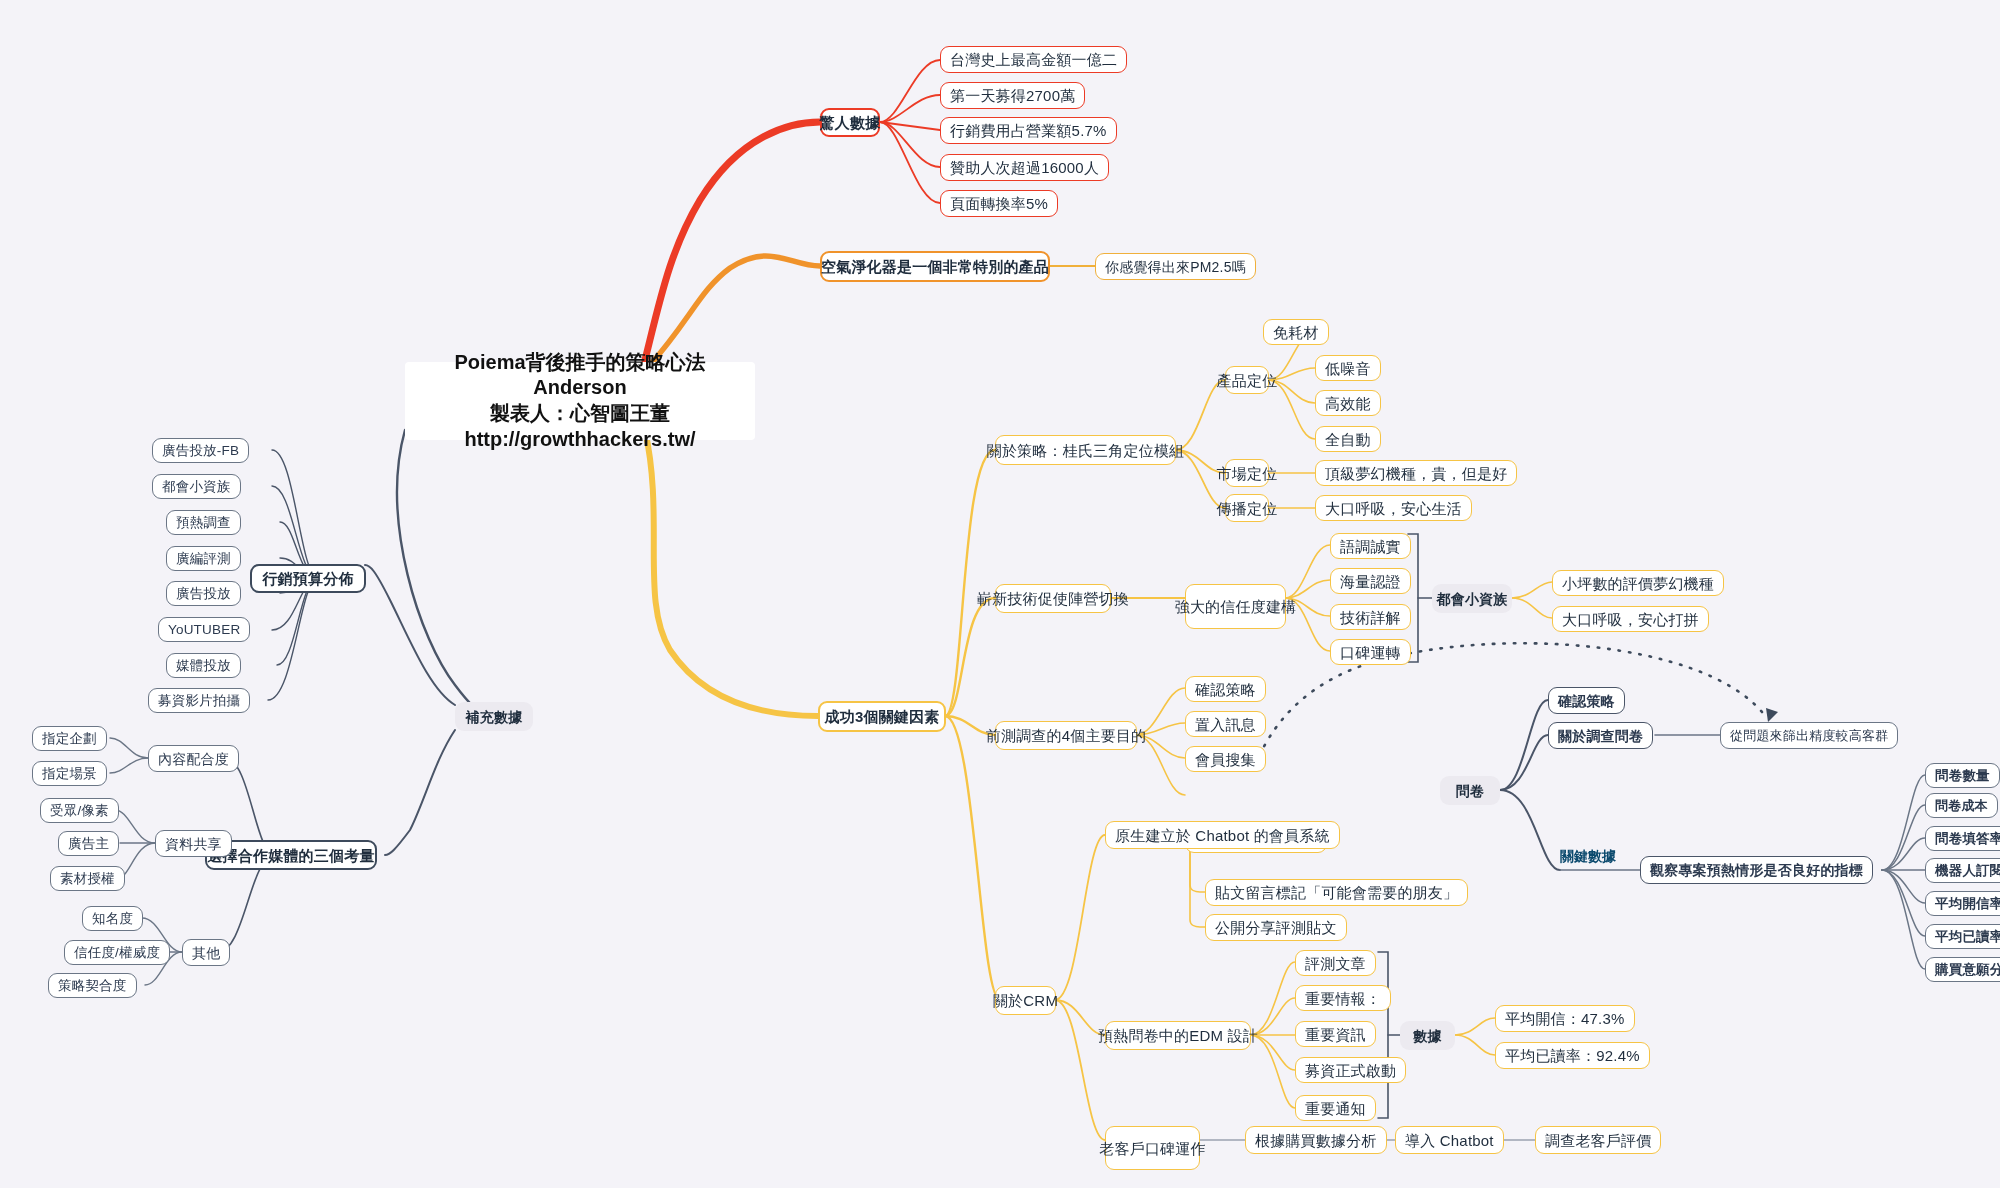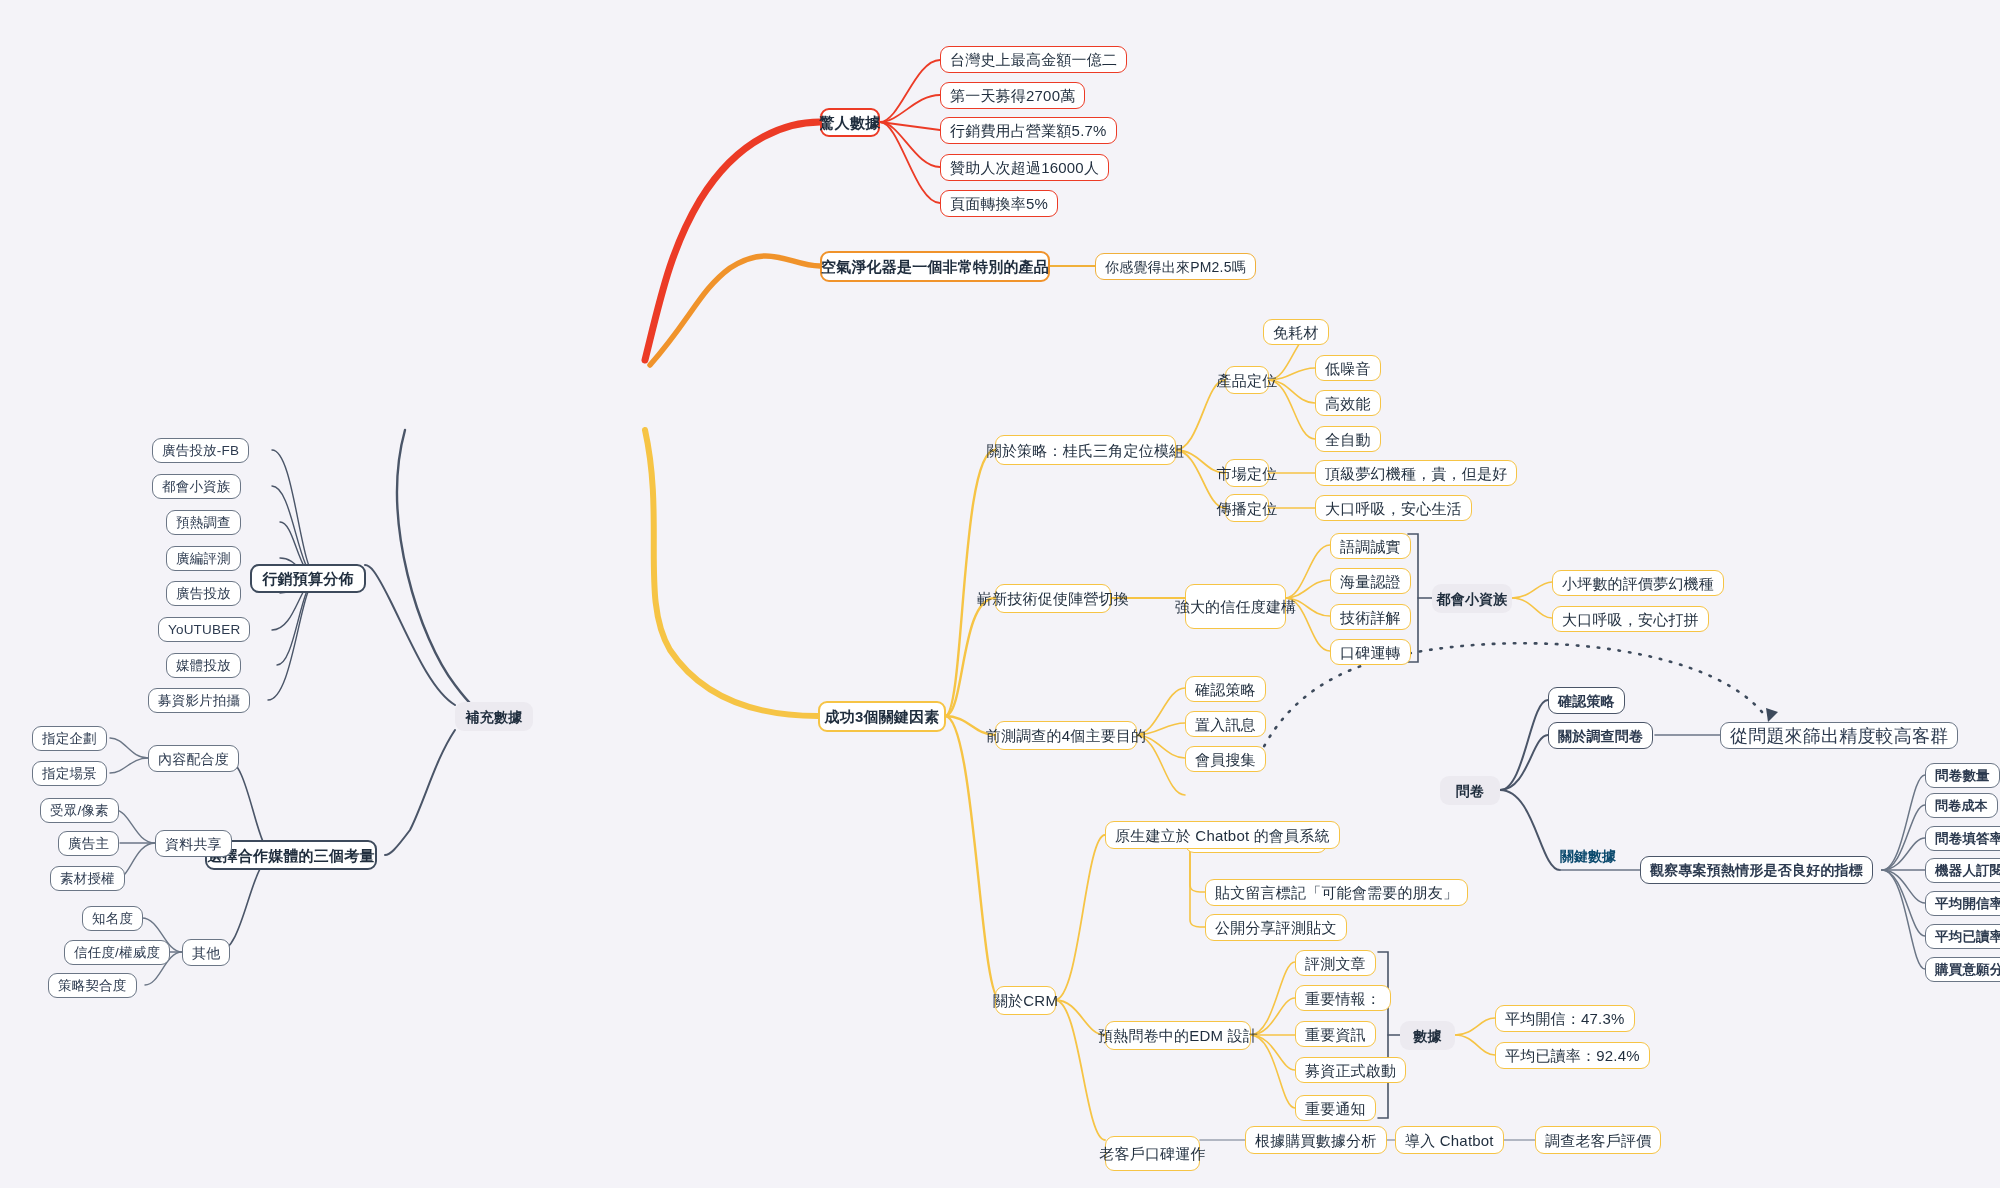--- a/index.html
+++ b/index.html
@@ -193,20 +193,26 @@
       <path d="M155,843 C135,843 130,810 115,810" stroke="#6b7686" stroke-width="1.4"></path>
       <path d="M155,843 L120,843" stroke="#6b7686" stroke-width="1.4"></path>
       <path d="M155,843 C135,843 130,878 118,878" stroke="#6b7686" stroke-width="1.4"></path>
 
       <path d="M182,952 C165,952 160,918 142,918" stroke="#6b7686" stroke-width="1.4"></path>
       <path d="M182,952 L148,952" stroke="#6b7686" stroke-width="1.4"></path>
       <path d="M182,952 C165,952 160,985 145,985" stroke="#6b7686" stroke-width="1.4"></path>
     </g>
   </svg>
 
+  <div id="center-node" style="left:405px; top:362px; width:350px; height:78px;">
+    <span class="ln">Poiema背後推手的策略心法</span>
+    <span class="ln">Anderson</span>
+    <span class="ln">製表人：心智圖王董</span>
+    <span class="ln">http://growthhackers.tw/</span>
+  </div>
 
   <div class="node t-red" style="left:820px; top:108px; width:60px; height:29px; font-size:15px;">驚人數據</div>
 
   <div class="node t-redch" style="left:940px; top:46px; height:27px;">台灣史上最高金額一億二</div>
   <div class="node t-redch" style="left:940px; top:82px; height:27px;">第一天募得2700萬</div>
   <div class="node t-redch" style="left:940px; top:117px; height:27px;">行銷費用占營業額5.7%</div>
   <div class="node t-redch" style="left:940px; top:154px; height:27px;">贊助人次超過16000人</div>
   <div class="node t-redch" style="left:940px; top:190px; height:27px;">頁面轉換率5%</div>
 
   <div class="node t-orange" style="left:820px; top:251px; width:230px; height:31px;">空氣淨化器是一個非常特別的產品</div>
@@ -252,29 +258,29 @@
   <div class="node t-yellowsub" style="left:1295px; top:950px; height:26px;">評測文章</div>
   <div class="node t-yellowsub" style="left:1295px; top:985px; height:26px;">重要情報：</div>
   <div class="node t-yellowsub" style="left:1295px; top:1021px; height:26px;">重要資訊</div>
   <div class="node t-yellowsub" style="left:1295px; top:1057px; height:26px;">募資正式啟動</div>
   <div class="node t-yellowsub" style="left:1295px; top:1095px; height:26px;">重要通知</div>
 
   <div class="node t-plain" style="left:1400px; top:1021px; width:55px; height:29px; font-size:14px;">數據</div>
   <div class="node t-yellowsub" style="left:1495px; top:1005px; height:27px;">平均開信：47.3%</div>
   <div class="node t-yellowsub" style="left:1495px; top:1042px; height:27px;">平均已讀率：92.4%</div>
 
-  <div class="node t-yellowsub" style="left:1105px; top:1126px; width:95px; height:35px;margin-top:10px;">老客戶口碑運作</div>
+  <div class="node t-yellowsub" style="left:1105px; top:1126px; width:95px; height:44px;">老客戶口碑運作</div>
   <div class="node t-yellowsub" style="left:1245px; top:1126px; height:28px;">根據購買數據分析</div>
   <div class="node t-yellowsub" style="left:1395px; top:1126px; height:28px;">導入 Chatbot</div>
   <div class="node t-yellowsub" style="left:1535px; top:1126px; height:28px;">調查老客戶評價</div>
 
   <div class="node t-plain" style="left:1440px; top:776px; width:60px; height:29px; font-size:14px;">問卷</div>
   <div class="node t-gray" style="left:1548px; top:687px; height:27px; font-weight:bold; font-size:14px;">確認策略</div>
   <div class="node t-gray" style="left:1548px; top:722px; height:27px; font-weight:bold; font-size:14px;">關於調查問卷</div>
-  <div class="node t-graysub" style="left:1720px; top:722px; height:27px; font-size:18px;">從問題來篩出精度較高客群</div>
+  <div class="node t-graysub" style="left:1720px; top:722px; height:27px; font-size:13px;">從問題來篩出精度較高客群</div>
 
   <div style="position:absolute; left:1560px; top:848px; font-size:14px; font-weight:bold; color:#0c4a6e;">關鍵數據</div>
   <div class="node t-gray" style="left:1640px; top:856px; height:28px; font-weight:bold; font-size:14px;">觀察專案預熱情形是否良好的指標</div>
 
   <div class="node t-graysub" style="left:1925px; top:763px; height:25px; font-size:13.5px; font-weight:bold;">問卷數量</div>
   <div class="node t-graysub" style="left:1925px; top:793px; height:25px; font-size:13px; font-weight:bold;">問卷成本</div>
   <div class="node t-graysub" style="left:1925px; top:826px; height:25px; font-size:13.5px; font-weight:bold;">問卷填答率</div>
   <div class="node t-graysub" style="left:1925px; top:858px; height:25px; font-size:13.5px; font-weight:bold;">機器人訂閱率</div>
   <div class="node t-graysub" style="left:1925px; top:891px; height:25px; font-size:13.5px; font-weight:bold;">平均開信率</div>
   <div class="node t-graysub" style="left:1925px; top:924px; height:25px; font-size:13.5px; font-weight:bold;">平均已讀率</div>

